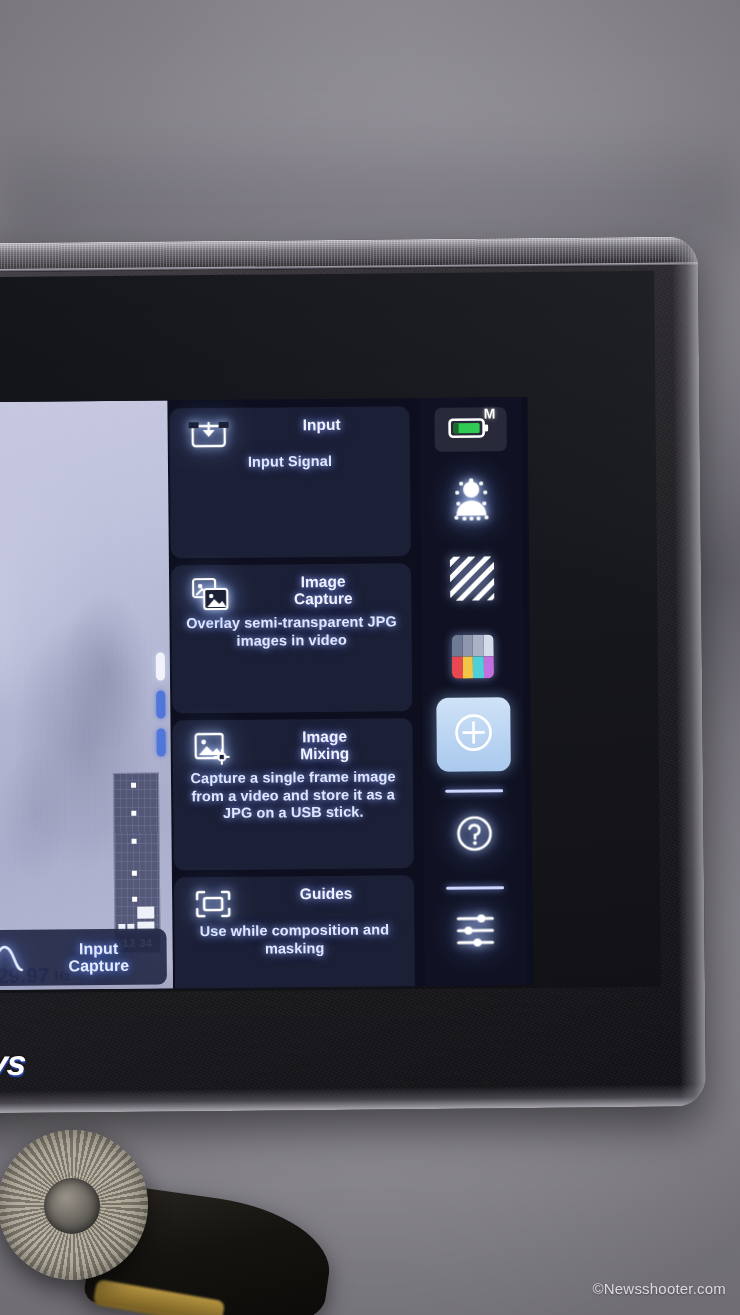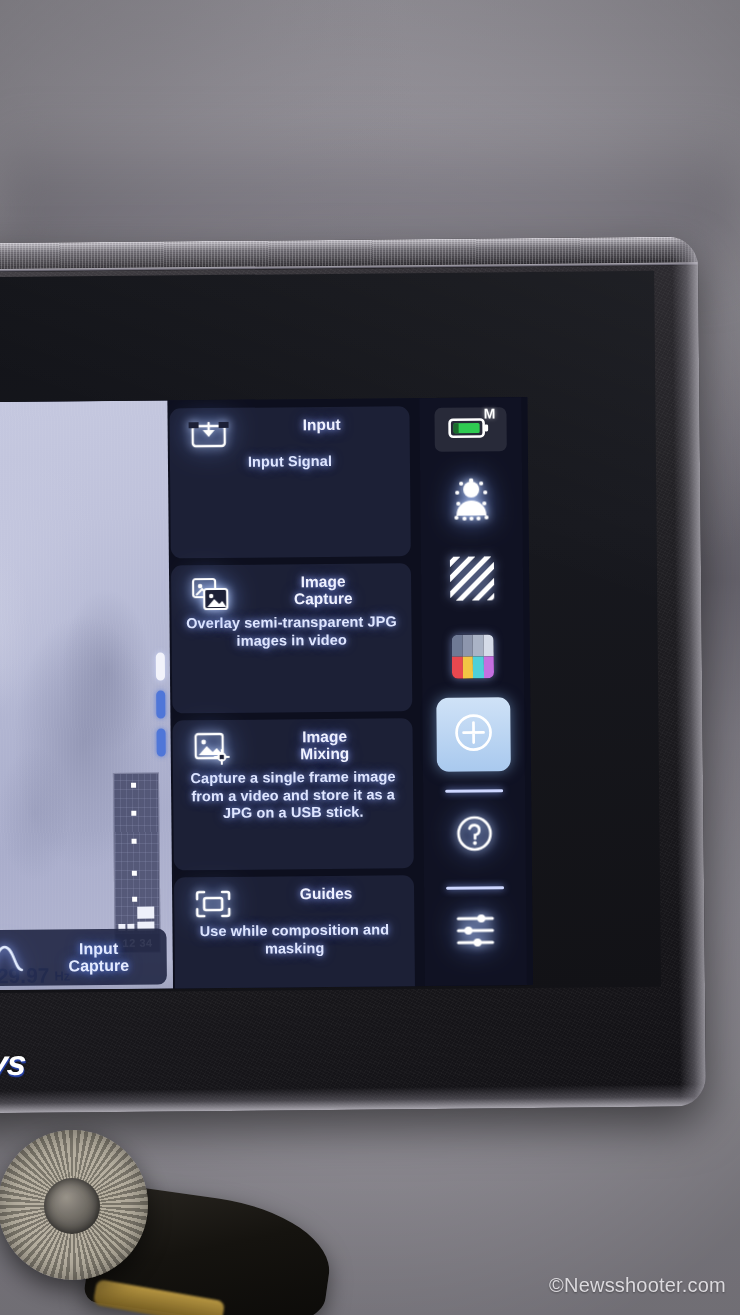--- a/index.html
+++ b/index.html
@@ -314,21 +314,21 @@
     background:linear-gradient(180deg,#c8a448,#7a6020);
     border-radius:8px;
     transform:rotate(10deg);
     opacity:.9;
     filter:blur(1px);
   }
 
   
   .watermark{
     position:absolute; right:14px; bottom:18px;
-    font-size:20px; color:#dcdade;
+    font-size:15px; color:#dcdade;
     letter-spacing:.2px;
     text-shadow:0 1px 2px rgba(0,0,0,.35);
     text-align:right;
   }
 </style>
 </head>
 <body>
 
 <div class="backdrop">
   <div class="bg-blur-band"></div>

